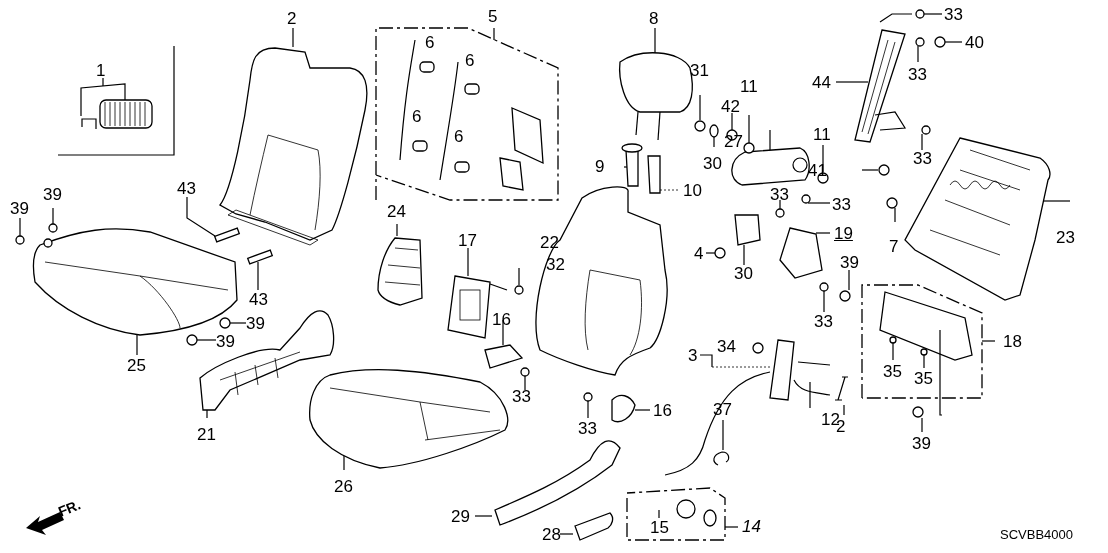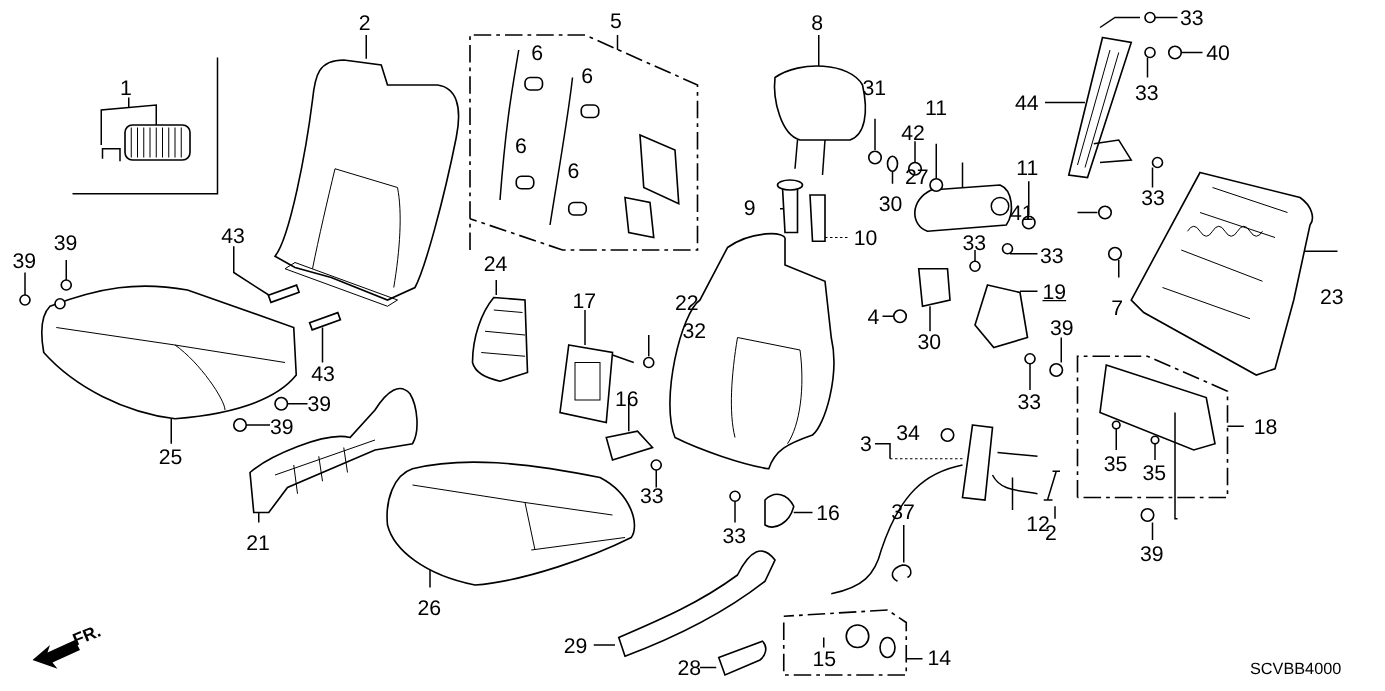--- a/index.html
+++ b/index.html
@@ -251,21 +251,21 @@
 <span class="lbl" style="left:412px;top:108px;">6</span>
 <span class="lbl" style="left:454px;top:128px;">6</span>
 <span class="lbl" style="left:889px;top:238px;">7</span>
 <span class="lbl" style="left:649px;top:10px;">8</span>
 <span class="lbl" style="left:595px;top:158px;">9</span>
 <span class="lbl" style="left:683px;top:182px;">10</span>
 <span class="lbl" style="left:740px;top:78px;">11</span>
 <span class="lbl" style="left:813px;top:126px;">11</span>
 <span class="lbl" style="left:821px;top:411px;">12</span>
 <span class="lbl" style="left:836px;top:418px;">2</span>
-<span class="lbl" style="left:742px;top:518px;">14</span>
+<span class="lbl" style="left:742px;top:518px;font-style:italic;">14</span>
 <span class="lbl" style="left:650px;top:519px;">15</span>
 <span class="lbl" style="left:492px;top:311px;">16</span>
 <span class="lbl" style="left:653px;top:402px;">16</span>
 <span class="lbl" style="left:458px;top:232px;">17</span>
 <span class="lbl" style="left:1003px;top:333px;text-align:center;">18</span>
 <span class="lbl" style="left:834px;top:225px;text-decoration:underline;">19</span>
 <span class="lbl" style="left:734px;top:265px;">30</span>
 <span class="lbl" style="left:197px;top:426px;">21</span>
 <span class="lbl" style="left:540px;top:234px;">22</span>
 <span class="lbl" style="left:1056px;top:193px;margin-top:36px;">23</span>

